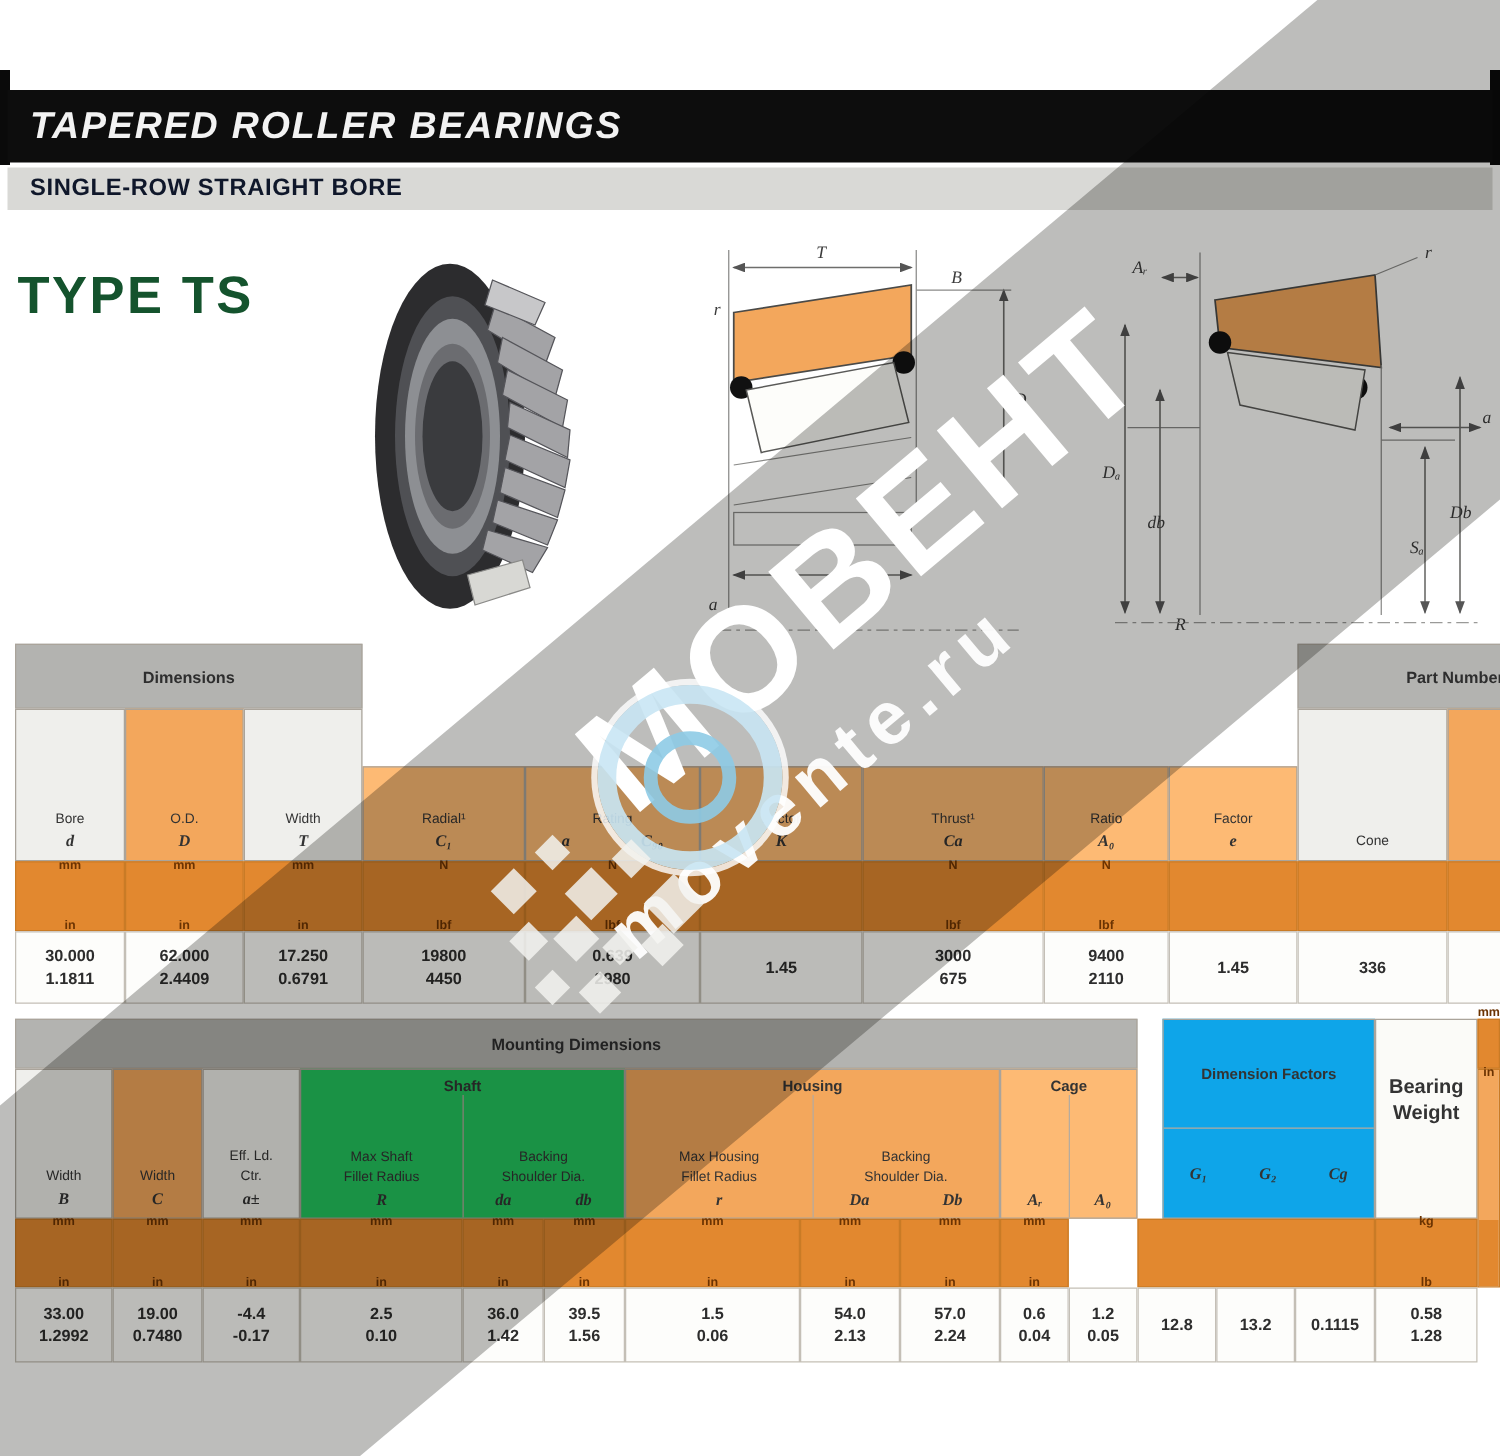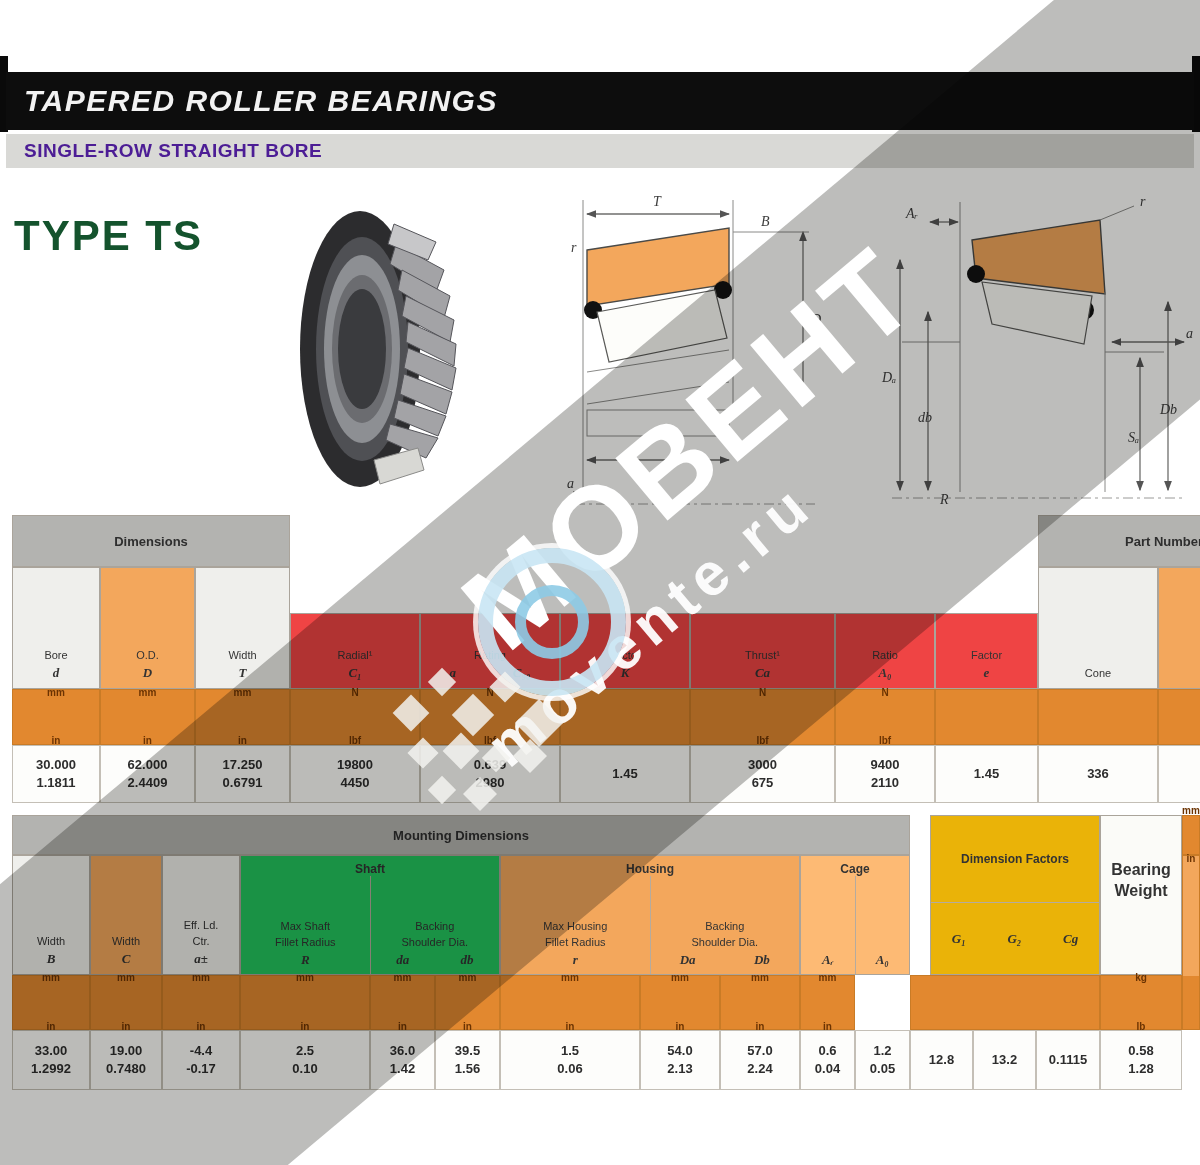--- a/index.html
+++ b/index.html
@@ -5,21 +5,21 @@
   html,body{margin:0;padding:0;background:#e8e8e8;}
   .page{position:relative;width:1200px;height:1165px;background:#ffffff;overflow:hidden;
         font-family:"Liberation Sans",sans-serif;color:#222;}
   
   .edge{position:absolute;top:56px;width:8px;height:76px;background:#0a0a0a;}
   .edge.l{left:0;} .edge.r{right:0;}
   .topbar{position:absolute;left:6px;top:72px;width:1188px;height:58px;background:#0d0d0d;
           color:#f2f2f2;display:flex;align-items:center;padding-left:18px;box-sizing:border-box;
           font-weight:bold;font-style:italic;font-size:30px;letter-spacing:1.5px;}
   .subbar{position:absolute;left:6px;top:134px;width:1188px;height:34px;background:#d9d9d6;
-          color:#4c1d95;display:flex;align-items:center;padding-left:18px;box-sizing:border-box;
+          color:#0f172a;display:flex;align-items:center;padding-left:18px;box-sizing:border-box;
           font-weight:bold;font-size:19px;letter-spacing:.5px;}
   .typets{position:absolute;left:14px;top:212px;font-size:42px;font-weight:bold;
           color:#14532d;letter-spacing:2px;}
   
   .photo{position:absolute;left:298px;top:208px;}
   .dmid{position:absolute;left:565px;top:192px;}
   .drt{position:absolute;left:872px;top:192px;}
   svg text{font-family:"Liberation Serif",serif;font-style:italic;font-size:14px;fill:#3c3c3c;}
   .dim{stroke:#6e6e6c;stroke-width:1.3;fill:none;}
   .thin{stroke:#8a8a88;stroke-width:1;fill:none;}
@@ -27,33 +27,33 @@
   .tg{position:absolute;display:grid;font-size:11px;color:#333;}
   .t1{left:12px;top:515px;grid-template-columns:88px 95px 95px 130px 140px 130px 145px 100px 103px 120px 132px;
       grid-template-rows:52px 122px 56px 58px;}
   .t2{left:12px;top:815px;grid-template-columns:78px 72px 78px 130px 65px 65px 140px 80px 80px 55px 55px 63px 63px 64px 82px 18px;
       grid-template-rows:40px 120px 55px 60px;}
   .cell{border:1px solid #aaa49b;box-sizing:border-box;display:flex;flex-direction:column;
         align-items:center;justify-content:center;text-align:center;background:#efefec;}
   .gray{background:#b3b3b0;font-weight:bold;font-size:13px;color:#2e2e2e;}
   .blank{border:none;background:transparent;}
   .hd{justify-content:flex-end;padding-bottom:7px;gap:2px;line-height:1.25;}
-  .mid{margin-top:46px;background:#ef4444;}
+  .mid{margin-top:46px;background:#fdba74;}
   .org{background:#f3a75c;}
   .sym{font-weight:bold;font-style:italic;font-size:13px;font-family:"Liberation Serif",serif;}
   .uc{background:#e2882f;color:#6b3302;font-weight:bold;font-size:10px;line-height:1.25;border-color:#c97b26;gap:36px;}
   .dv{background:#fdfdfb;font-weight:bold;font-size:13px;color:#2d2d2d;line-height:1.35;border-color:#c4bfb6;}
   .gwrap{padding:0;justify-content:flex-start;}
   .gtitle{width:100%;padding-top:6px;font-weight:bold;font-size:12px;}
   .gsubs{flex:1;width:100%;display:flex;align-items:stretch;}
   .gsub{flex:1;display:flex;flex-direction:column;justify-content:flex-end;align-items:center;
         padding-bottom:6px;gap:2px;border-left:1px solid #b5ab9e;line-height:1.25;}
   .gsub:first-child{border-left:none;}
   .twosym{display:flex;width:100%;justify-content:space-around;}
-  .facbox{background:#eab308;margin-left:20px;}
+  .facbox{background:#0ea5e9;margin-left:20px;}
   .factitle{flex:0 0 86px;display:flex;align-items:center;justify-content:center;width:100%;
             border-bottom:1px solid #b5ab9e;font-weight:bold;font-size:12px;}
   .facsyms{flex:1;width:100%;display:flex;align-items:center;justify-content:space-around;}
   .wcol{background:#fbfbf8;justify-content:flex-start;padding-top:44px;font-weight:bold;font-size:16px;line-height:1.3;}
   .orgtall{background:linear-gradient(#f3a75c 0 120px,#e2882f 120px 100%);border-color:#c97b26;}
   
   .wmband{position:absolute;left:-250px;top:400px;width:1800px;height:400px;background:#aeaeac;
           opacity:.82;mix-blend-mode:multiply;transform:rotate(-40deg);z-index:5;pointer-events:none;}
   .wmbig{position:absolute;left:330px;top:380px;width:720px;text-align:center;color:#fff;
          font-weight:bold;font-size:118px;letter-spacing:6px;transform:rotate(-40deg);z-index:6;pointer-events:none;}

